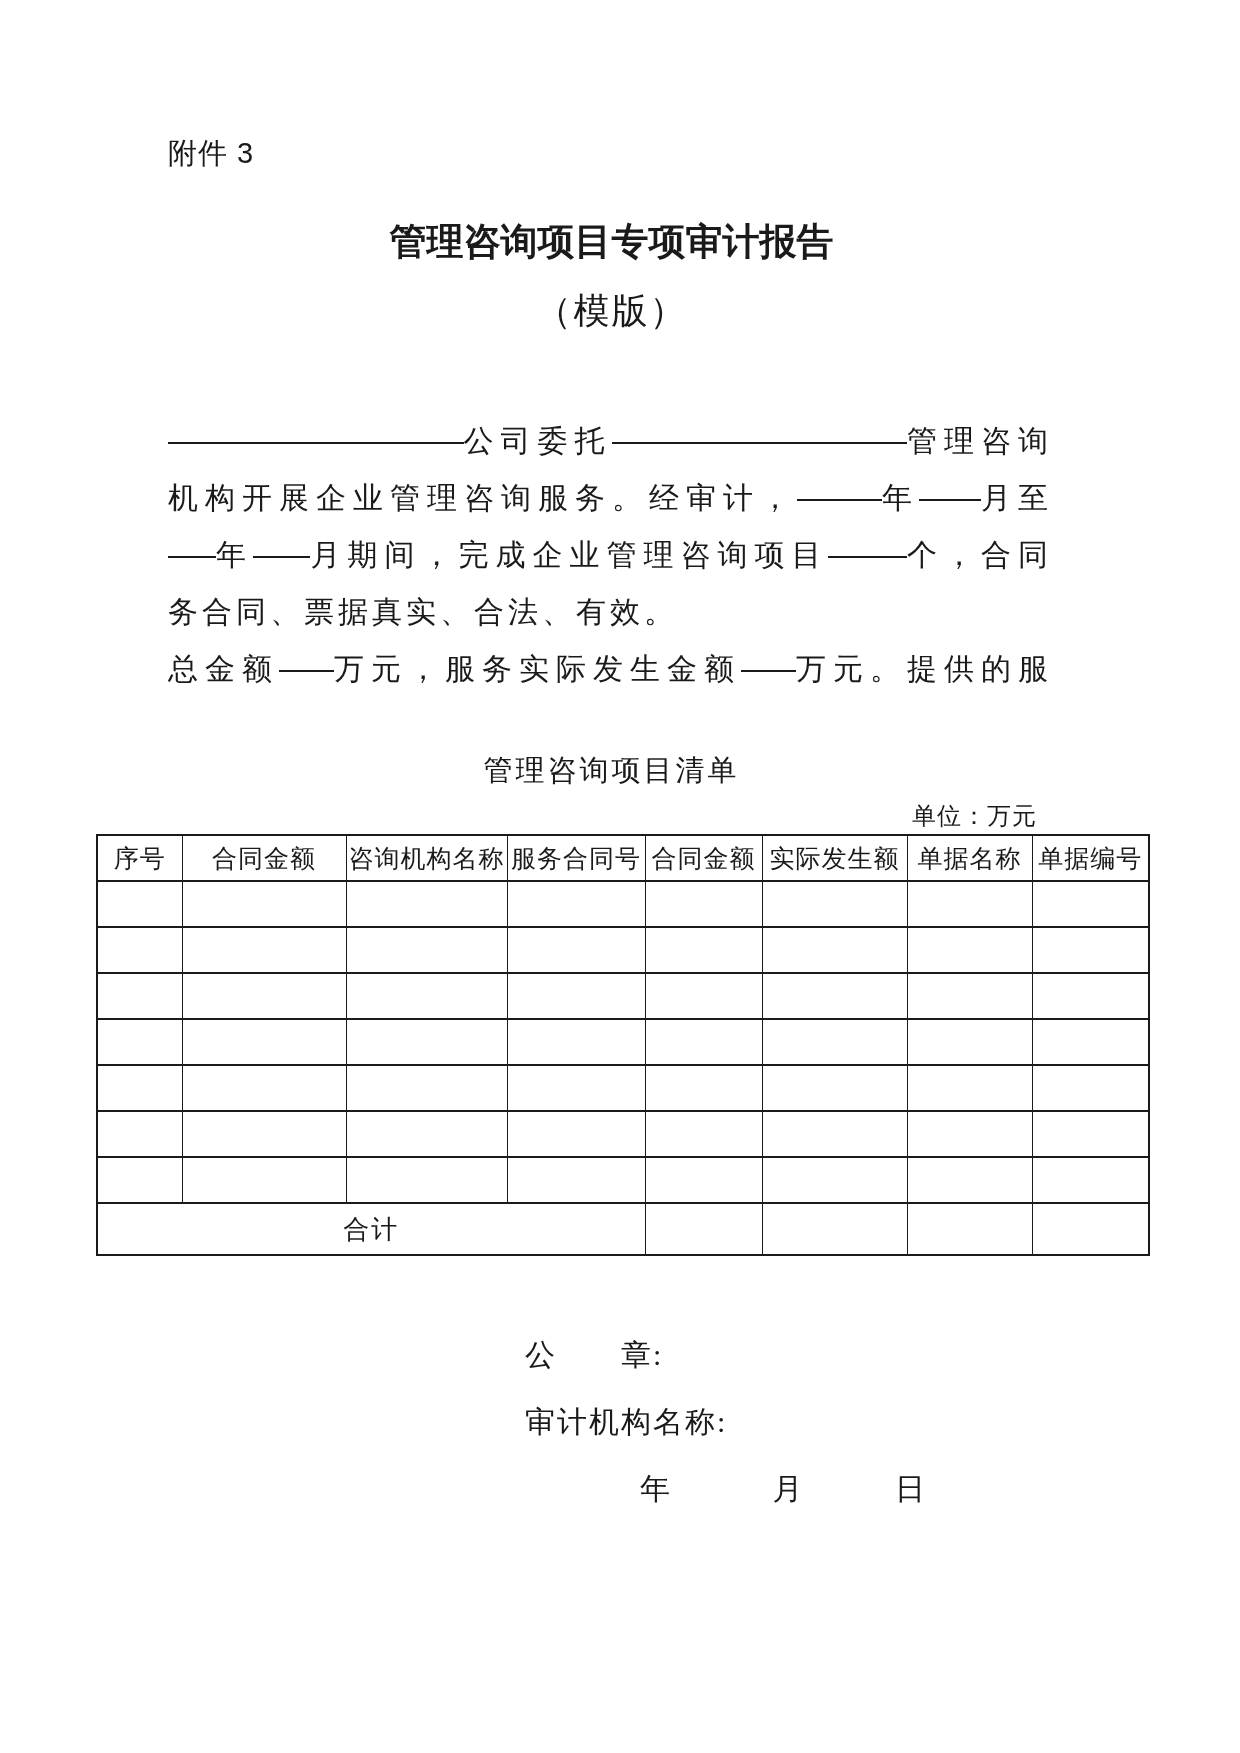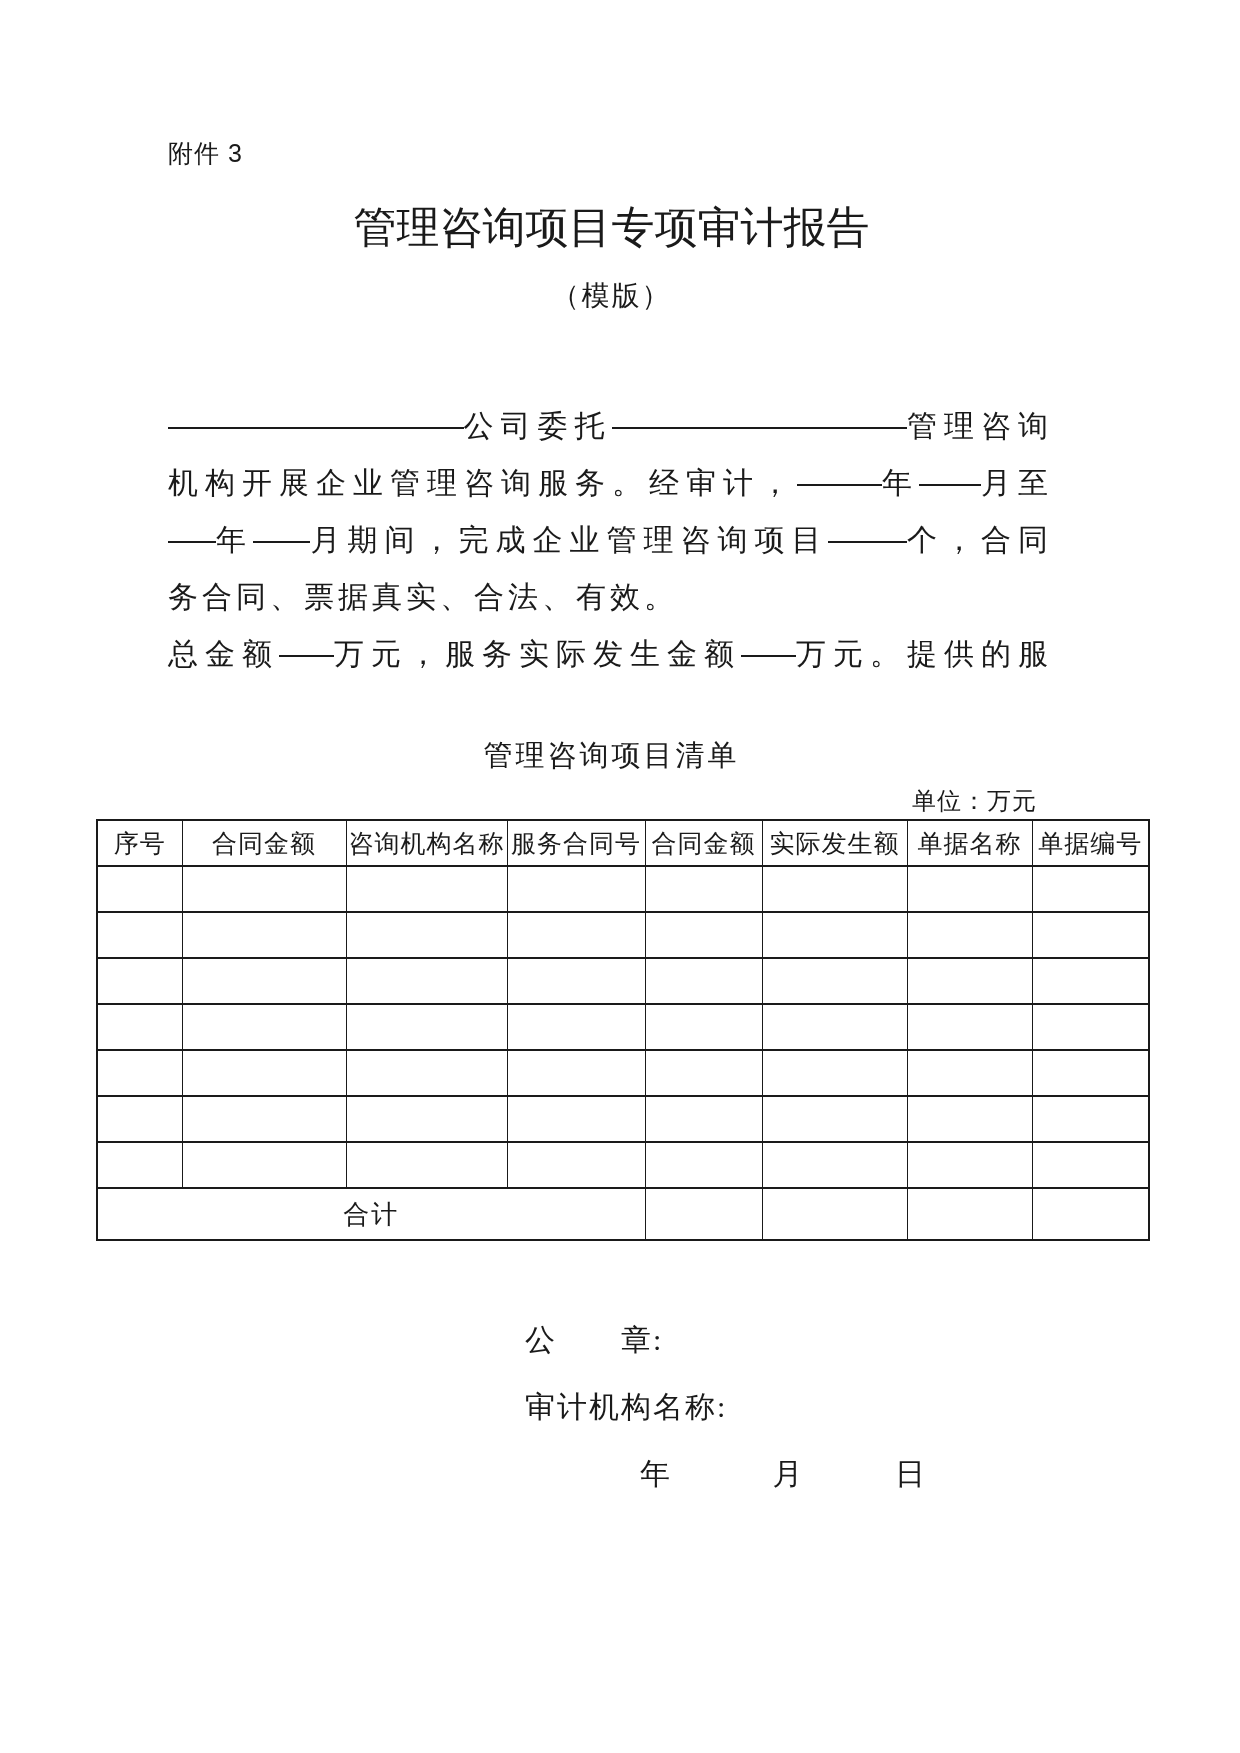--- a/index.html
+++ b/index.html
@@ -9,43 +9,43 @@
     height: 1753px;
     position: relative;
     font-family: "Liberation Serif", "DejaVu Serif", serif;
     color: #1a1a1a;
     overflow: hidden;
   }
 
   .attachment {
     margin: 136px 0 0 168px;
     font-family: "Liberation Sans", "DejaVu Sans", sans-serif;
-    font-size: 25px;
+    font-size: 29px;
     line-height: 34px;
     letter-spacing: 1px;
   }
 
   .center-block {
     width: 887px;
     margin-left: 168px;
     text-align: center;
   }
 
   .doc-title {
-    margin-top: 32px;
+    margin-top: 47px;
     font-family: "Liberation Sans", "DejaVu Sans", sans-serif;
-    font-weight: 400;
-    font-size: 43px;
+    font-weight: 700;
+    font-size: 37px;
     line-height: 50px;
     letter-spacing: 0px;
   }
 
   .doc-subtitle {
     margin-top: 26px;
-    font-size: 28px;
+    font-size: 36px;
     line-height: 36px;
     letter-spacing: 2px;
   }
 
   .paragraph {
     margin: 96px 0 0 168px;
     width: 887px;
     display: flex;
     flex-direction: column;
     gap: 26px;

